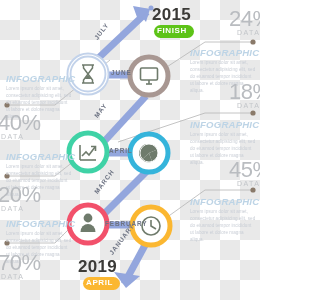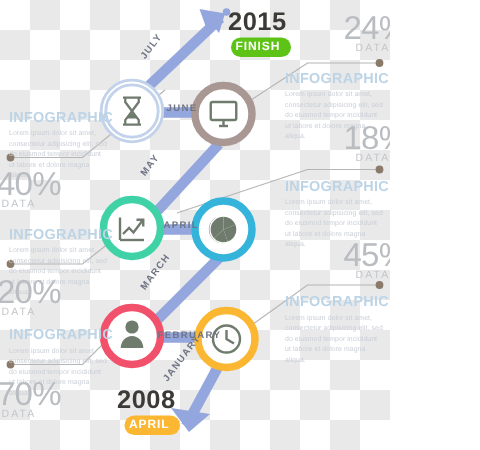--- a/index.html
+++ b/index.html
@@ -91,20 +91,21 @@
   .pct-sub {
     font-size: 7px;
     color: #c3c6ca;
     letter-spacing: 1.4px;
   }
   .ig-title {
     font-size: 9.6px;
     font-weight: bold;
     color: #bdd4e6;
     letter-spacing: .2px;
+    font-style: italic;
   }
   .ig-body {
     font-size: 4.6px;
     color: #c9ced6;
     line-height: 1.5;
     width: 66px;
     letter-spacing: .05px;
   }
   .right .ig-body { width: 66px; }
 </style>
@@ -219,21 +220,21 @@
         <circle cx="151" cy="226" r="9"></circle>
         <path d="M151 220 L151 226 L156 229"></path>
       </g>
     </g>
 
   </svg>
 
   <div class="lbl year year-2015">2015</div>
   <div class="pill pill-finish">FINISH</div>
 
-  <div class="lbl year year-2014">2008</div>
+  <div class="lbl year year-2014">2019</div>
   <div class="pill pill-start">APRIL</div>
 
   <div class="lbl month" style="left:96px; top:36px;">JULY</div>
   <div class="lbl month-h" style="left:111px; top:70px;">JUNE</div>
   <div class="lbl month" style="left:96px; top:114px;">MAY</div>
   <div class="lbl month-h" style="left:109px; top:148px;">APRIL</div>
   <div class="lbl month" style="left:96px; top:190px;">MARCH</div>
   <div class="lbl month-h" style="left:105px; top:221px;">FEBRUARY</div>
   <div class="lbl month" style="left:111px; top:251px;">JANUARY</div>
 

